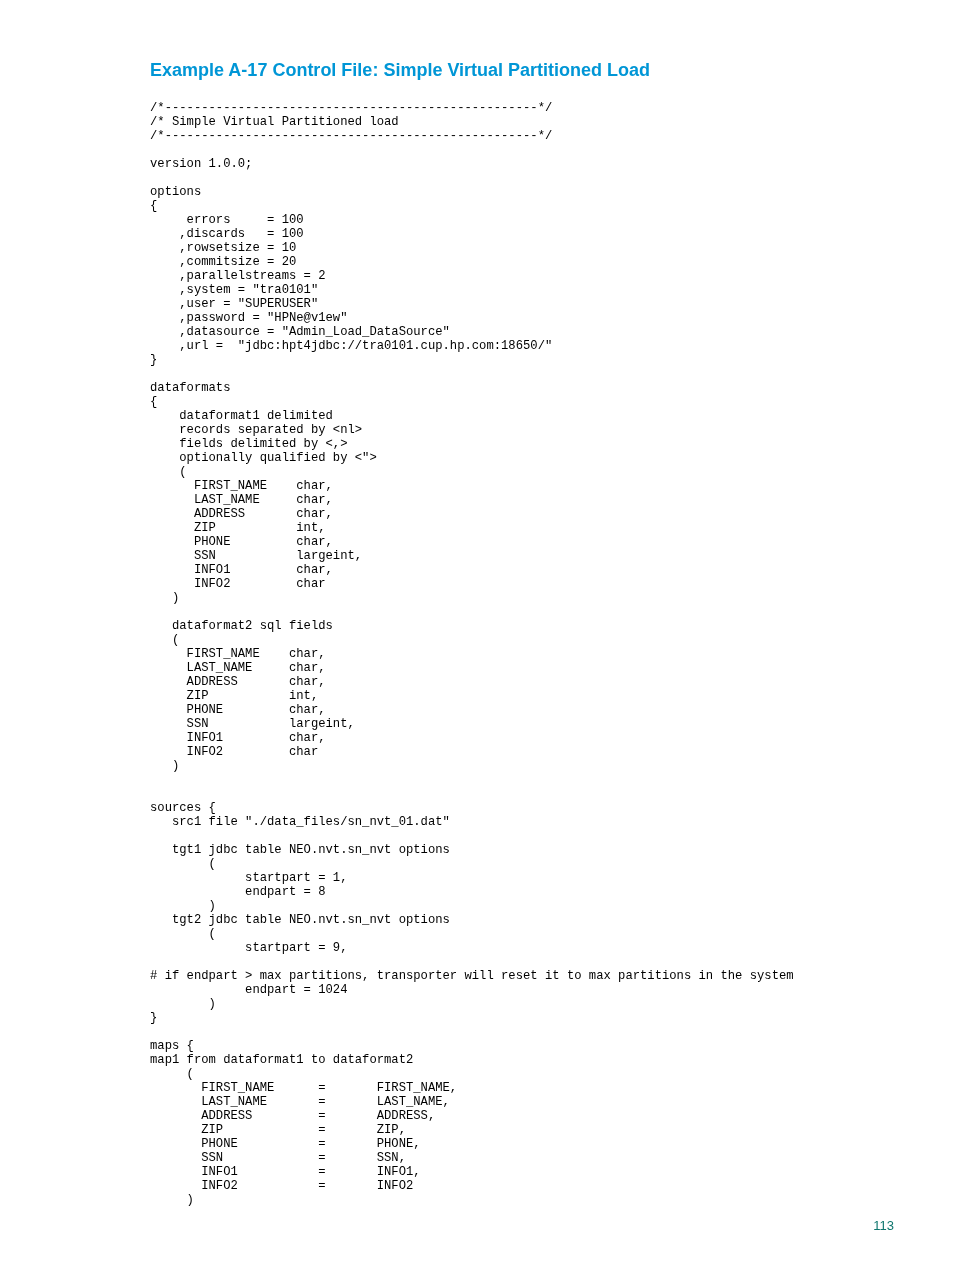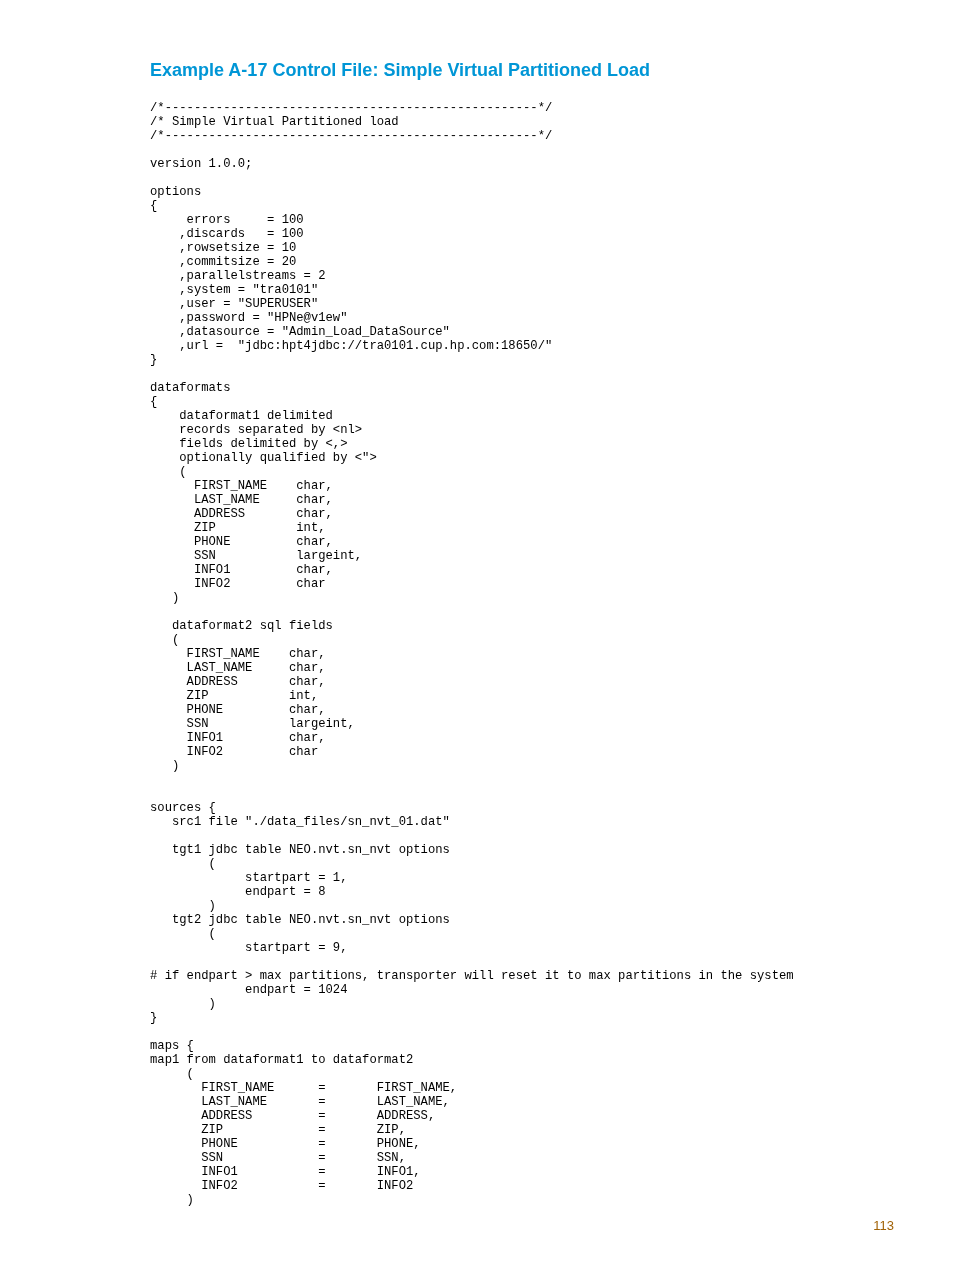--- a/index.html
+++ b/index.html
@@ -31,21 +31,21 @@
     line-height: 14px;
     white-space: pre;
     margin: 0;
     color: #000;
   }
   .page-num {
     position: absolute;
     bottom: 38px;
     right: 60px;
     font-size: 13px;
-    color: #a16207;
+    color: #0f766e;
     font-family: Arial, Helvetica, sans-serif;
   }
 </style>
 </head>
 <body>
 
 <div class="page">
   <div class="title">Example A-17 Control File: Simple Virtual Partitioned Load</div>
   <pre class="code">/*---------------------------------------------------*/
 /* Simple Virtual Partitioned load

